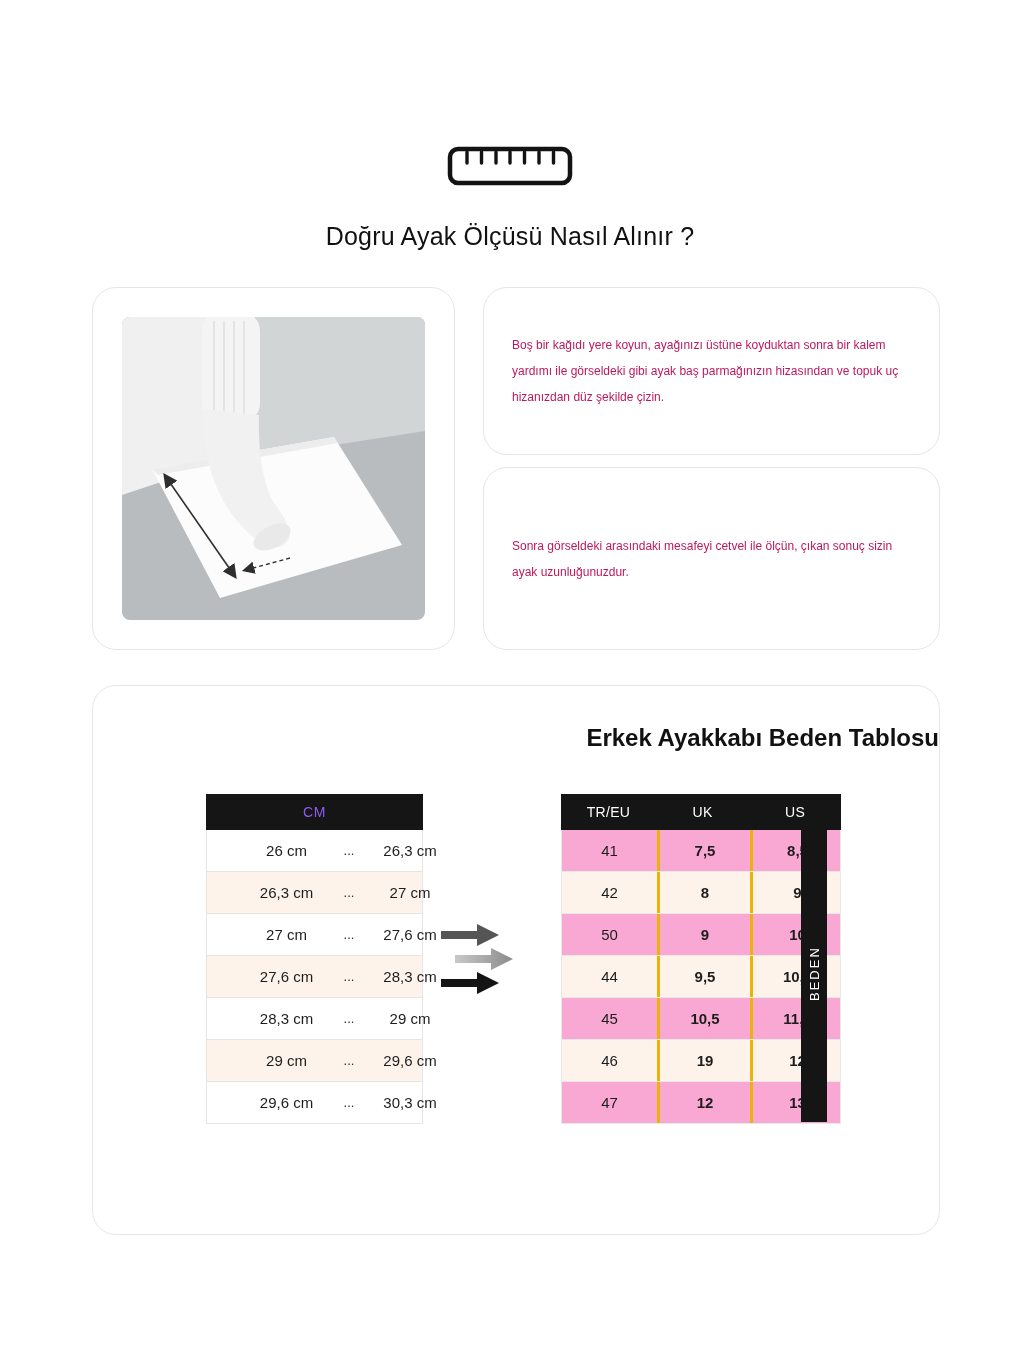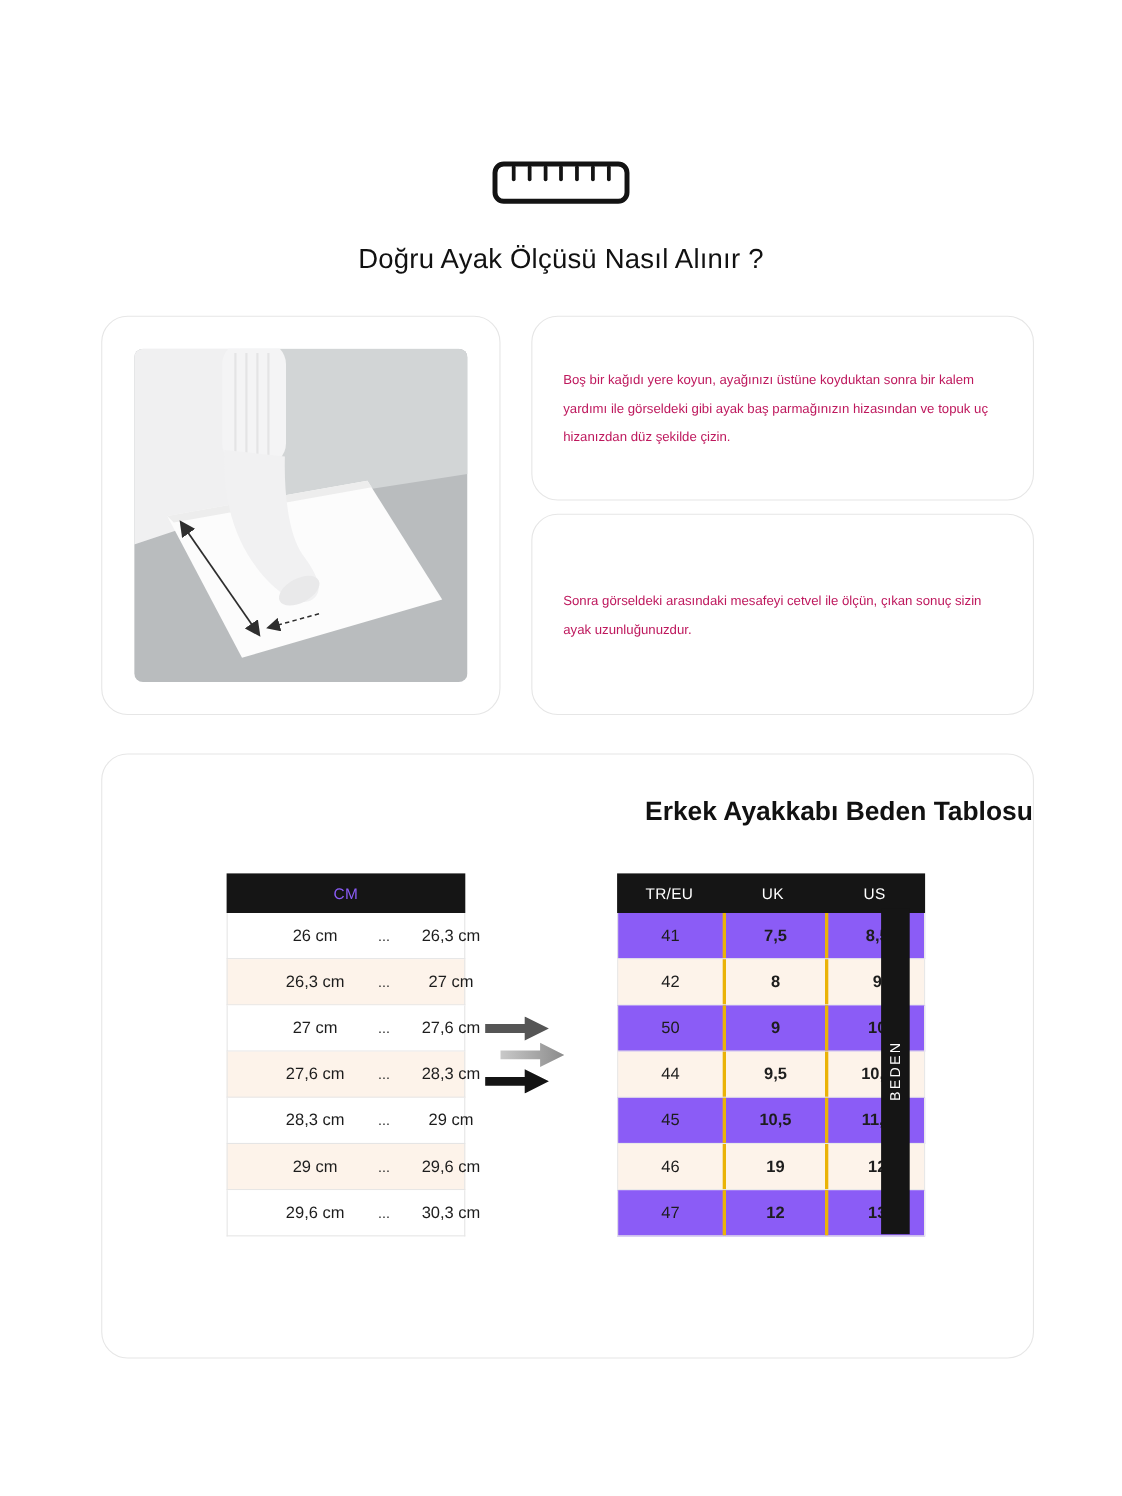--- a/index.html
+++ b/index.html
@@ -29,21 +29,21 @@
   .cm-table { position:absolute; left:113px; top:108px; width:217px; }
   .t-header { height:36px; background:var(--table-header-bg,#151515); color:#8b5cf6;
     display:flex; align-items:center; justify-content:center; font-size:14px; letter-spacing:0.5px; }
   .cm-row { display:grid; grid-template-columns:95px 30px 92px; height:42px; align-items:stretch;
     border:1px solid #e5e5e5; border-top:none; background:#fff;padding-left:32px; }
   .conv-table { position:absolute; left:426px; top:108px; width:280px;margin-left:42px; }
   .conv-header { height:36px; background:var(--table-header-bg,#151515); color:#fff;
     display:grid; grid-template-columns:95px 93px 92px; align-items:center; text-align:center;
     font-size:14px; letter-spacing:0.3px; }
   .conv-row { display:grid; grid-template-columns:95px 93px 92px; height:42px; align-items:stretch;
-    border:1px solid #e8e8e8; border-top:none; background:#8b5cf6; }
+    border:1px solid #e8e8e8; border-top:none; background:#f9a8d4; }
   .alt { background:var(--row-alt,#fdf3ea) !important; }
   .cell { display:flex; align-items:center; justify-content:center; height:100%;
     font-size:15px; color:#1d1d1d; }
   .sep { font-size:13px; color:#2a2a2a; }
   .conv-row .cell + .cell { border-left:3px solid #eab308;font-weight:bold; }
 
   .arrows-wrap { position:absolute; left:348px; top:238px; width:72px; height:70px; }
 
   .beden-bar { position:absolute; left:708px; top:140px; width:26px; height:296px;
     background:var(--table-header-bg,#151515); color:#fff;

